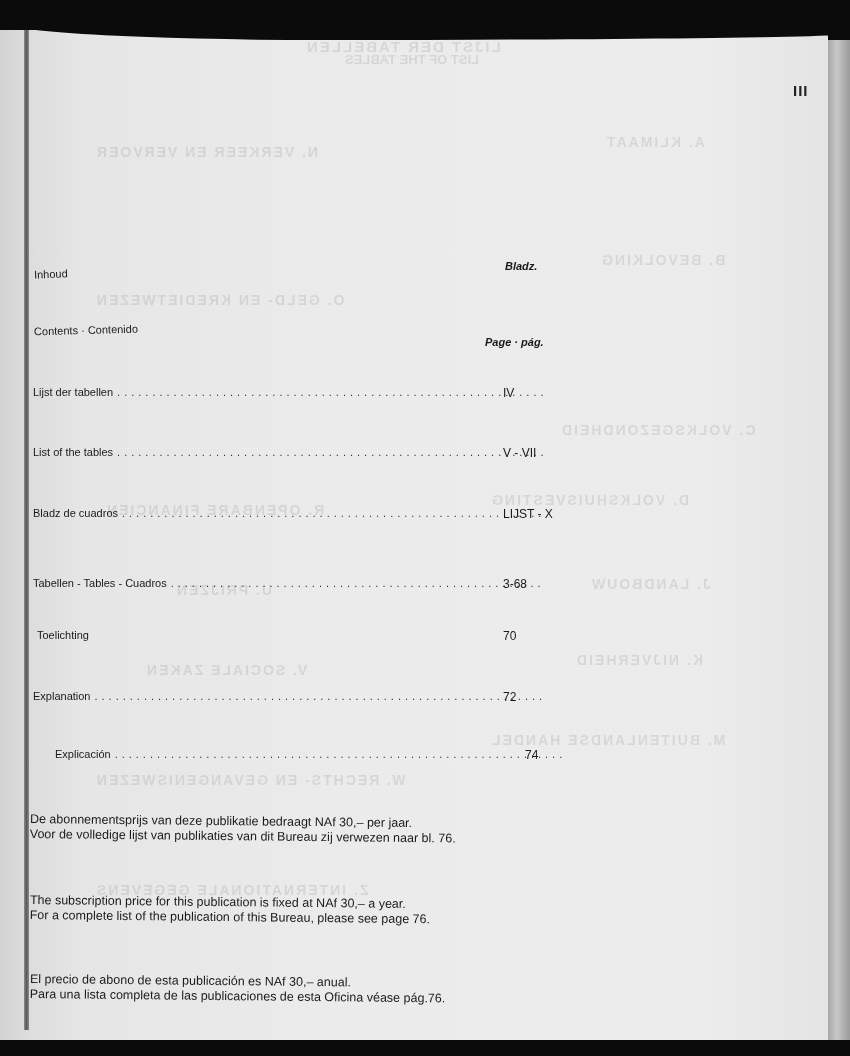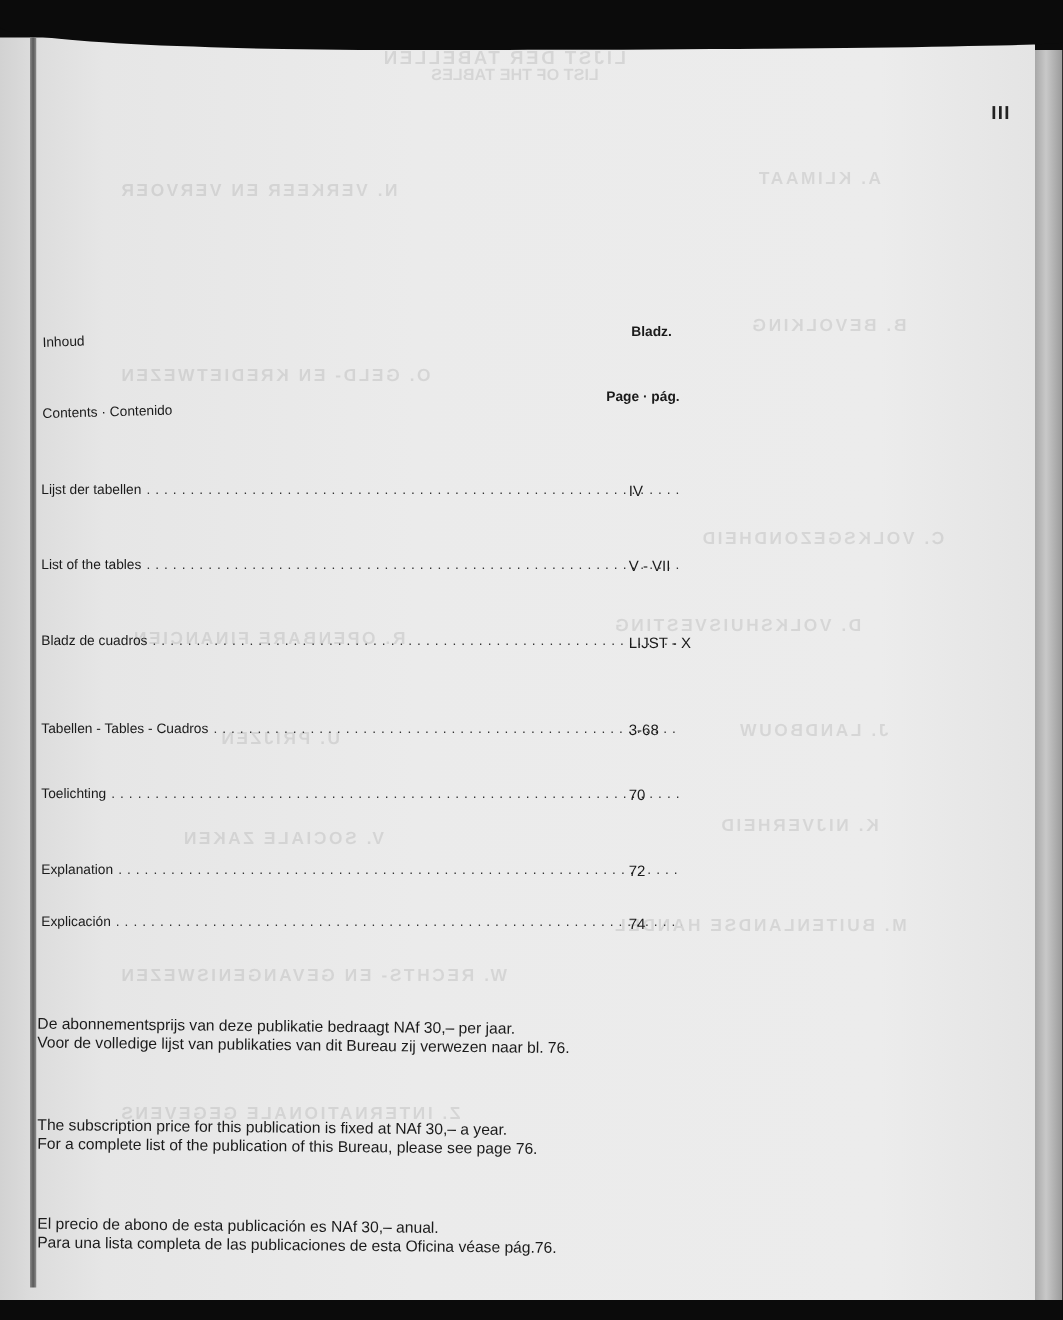--- a/index.html
+++ b/index.html
@@ -35,21 +35,21 @@
       transform: scaleX(-1); white-space: nowrap;
       font-family: "Liberation Sans", sans-serif;
     }
     .folio {
       position: absolute; left: 793px; top: 36px; font-size: 15px; color: #222;
       letter-spacing: 1px; font-weight: bold; margin-top: 46px;
     }
     .toc-head {
       position: absolute; font-size: 11px; color: #1a1a1a;
     }
-    .toc-head.right { font-weight: bold; }
+    .toc-head.right { font-weight: bold; font-style: italic; }
     .toc-row {
       position: absolute; left: 33px; width: 520px; height: 16px;
       font-size: 11px; color: #1a1a1a; display: flex; align-items: baseline;
     }
     .toc-row .label { white-space: nowrap; }
     .toc-row .dots {
       flex: 1; overflow: hidden; white-space: nowrap; margin: 0 8px 0 4px;
       letter-spacing: 4px; color: #333;
     }
     .toc-row .pg {
@@ -87,21 +87,21 @@
 <div class="page-top-curve"></div>
 <div class="spine"></div>
 <div class="right-edge"></div>
 <div class="bottom-dark"></div>
 
 <div class="folio">III</div>
 
 <div class="toc-head" style="left:34px;top:268px;transform:rotate(-2deg);">Inhoud</div>
 <div class="toc-head" style="left:34px;top:324px;transform:rotate(-1.5deg);">Contents · Contenido</div>
 <div class="toc-head right" style="left:505px;top:260px;">Bladz.</div>
-<div class="toc-head right" style="left:485px;top:312px;">Page · pág.</div>
+<div class="toc-head right" style="left:485px;top:336px;">Page · pág.</div>
 
 <div class="toc-row" style="top:386px;">
   <span class="label">Lijst der tabellen</span>
   <span class="dots">..................................................................................</span>
   <span class="pg">IV</span>
 </div>
 <div class="toc-row" style="top:446px;">
   <span class="label">List of the tables</span>
   <span class="dots">..................................................................................</span>
   <span class="pg">V - VII</span>
@@ -109,31 +109,31 @@
 <div class="toc-row" style="top:507px;">
   <span class="label">Bladz de cuadros</span>
   <span class="dots">..................................................................................</span>
   <span class="pg">LIJST - X</span>
 </div>
 <div class="toc-row" style="top:577px;">
   <span class="label">Tabellen - Tables - Cuadros</span>
   <span class="dots">..................................................................................</span>
   <span class="pg">3-68</span>
 </div>
-<div class="toc-row" style="top:629px;">
+<div class="toc-row" style="top:629px;flex-direction:column;">
   <span class="label">Toelichting</span>
   <span class="dots">..................................................................................</span>
   <span class="pg">70</span>
 </div>
 <div class="toc-row" style="top:690px;">
   <span class="label">Explanation</span>
   <span class="dots">..................................................................................</span>
   <span class="pg">72</span>
 </div>
-<div class="toc-row" style="top:732px;">
+<div class="toc-row" style="top:748px;margin-left:22px;">
   <span class="label">Explicación</span>
   <span class="dots">..................................................................................</span>
   <span class="pg">74</span>
 </div>
 
 <div class="notice" style="top:812px;">
   <div>De abonnementsprijs van deze publikatie bedraagt NAf 30,– per jaar.</div>
   <div>Voor de volledige lijst van publikaties van dit Bureau zij verwezen naar bl. 76.</div>
 </div>
 <div class="notice" style="top:893px;">

